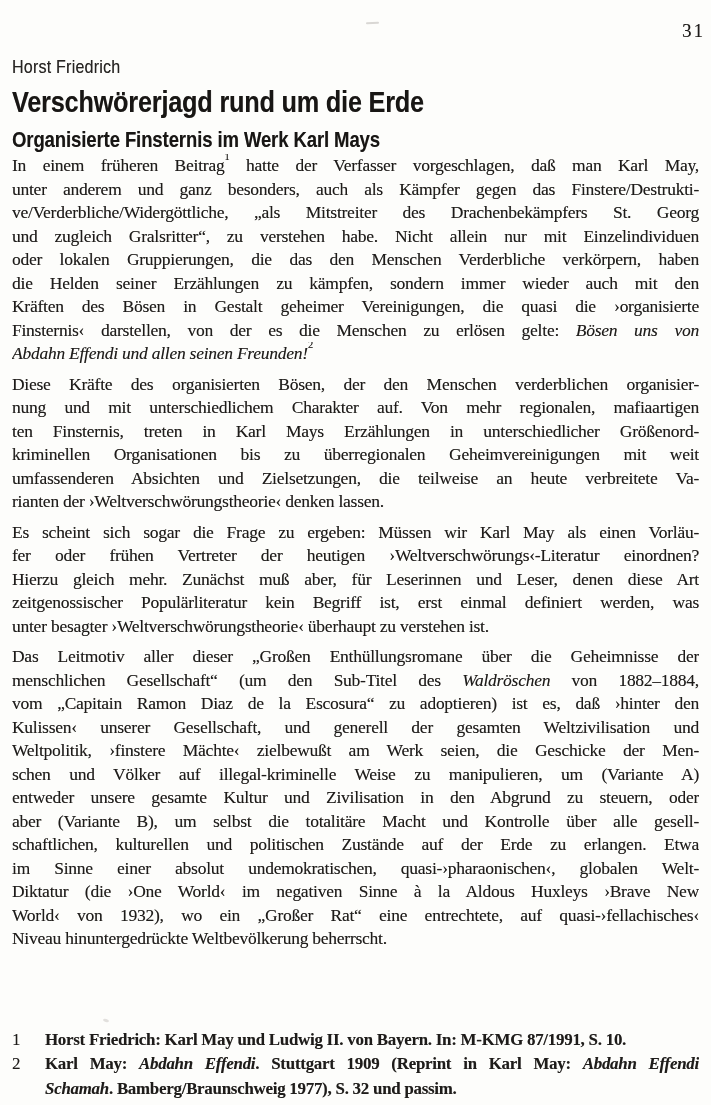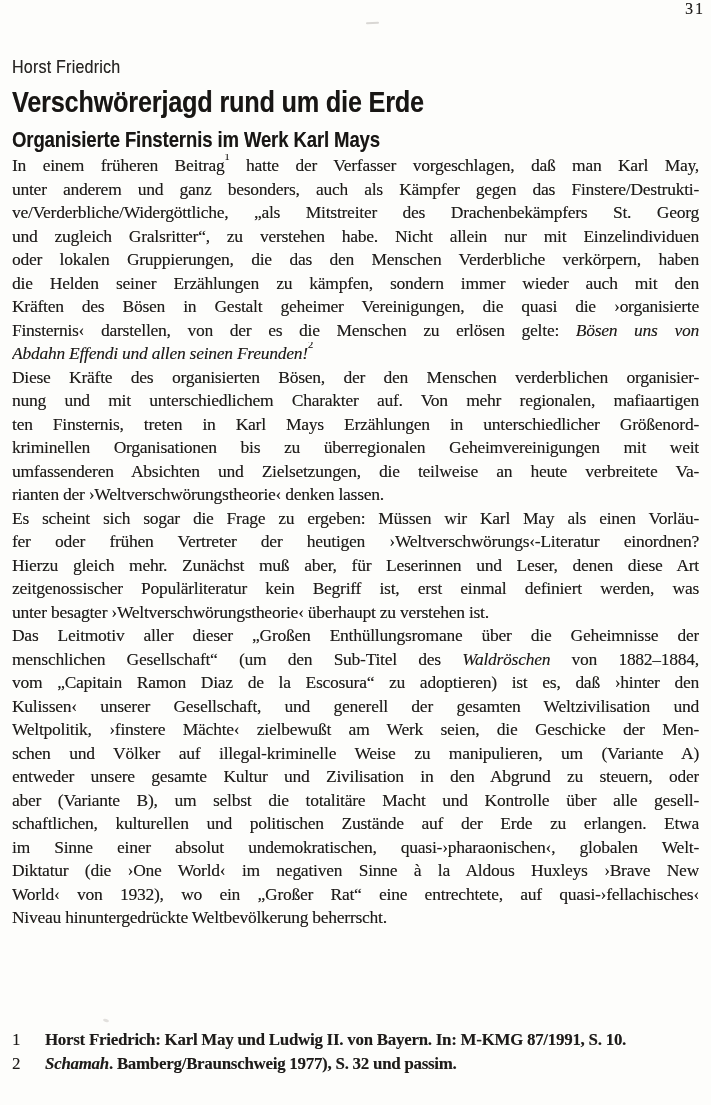--- a/index.html
+++ b/index.html
@@ -10,23 +10,23 @@
     height: 1105px;
     background: #fdfdfb;
     font-family: "Liberation Serif", serif;
     color: #1e1c1a;
     overflow: hidden;
     text-shadow: 0.2px 0.2px 0.55px rgba(45,42,40,0.5);
   }
 
   .page-number {
     position: absolute;
-    top: 0;
+    top: 20px;
     right: 6px;
-    font-size: 16px;
+    font-size: 19px;
     letter-spacing: 2px;
   }
 
   .header {
     position: absolute;
     left: 12px;
     top: 56px;
     font-family: "Liberation Sans", sans-serif;
     transform: scaleX(0.84);
     transform-origin: left top;
@@ -55,21 +55,21 @@
 
   .body-text {
     position: absolute;
     left: 12px;
     top: 154px;
     width: 687px;
     font-size: 17.4px;
     line-height: 23.5px;
     letter-spacing: -0.2px;
   }
-  .para + .para { }
+  .para + .para { margin-top: 7px; }
 
   .line {
     text-align: justify;
     text-align-last: justify;
     height: 23.5px;
     overflow: hidden;
     white-space: normal;
   }
   .line.last { text-align-last: left; }
 
@@ -176,17 +176,18 @@
   <div class="footnotes" id="footnotes">
       <div class="footnote">
         <div class="fn-num">1</div>
         <div class="fn-text">
           <div class="line last">Horst Friedrich: Karl May und Ludwig II. von Bayern. In: M-KMG 87/1991, S. 10.</div>
         </div>
       </div>
       <div class="footnote">
         <div class="fn-num">2</div>
         <div class="fn-text">
+          <div class="line">Karl May: <i>Abdahn Effendi</i>. Stuttgart 1909 (Reprint in Karl May: <i>Abdahn Effendi</i></div>
           <div class="line last"><i>Schamah</i>. Bamberg/Braunschweig 1977), S. 32 und passim.</div>
         </div>
       </div>
     </div>
 </div>
 
 </body></html>

